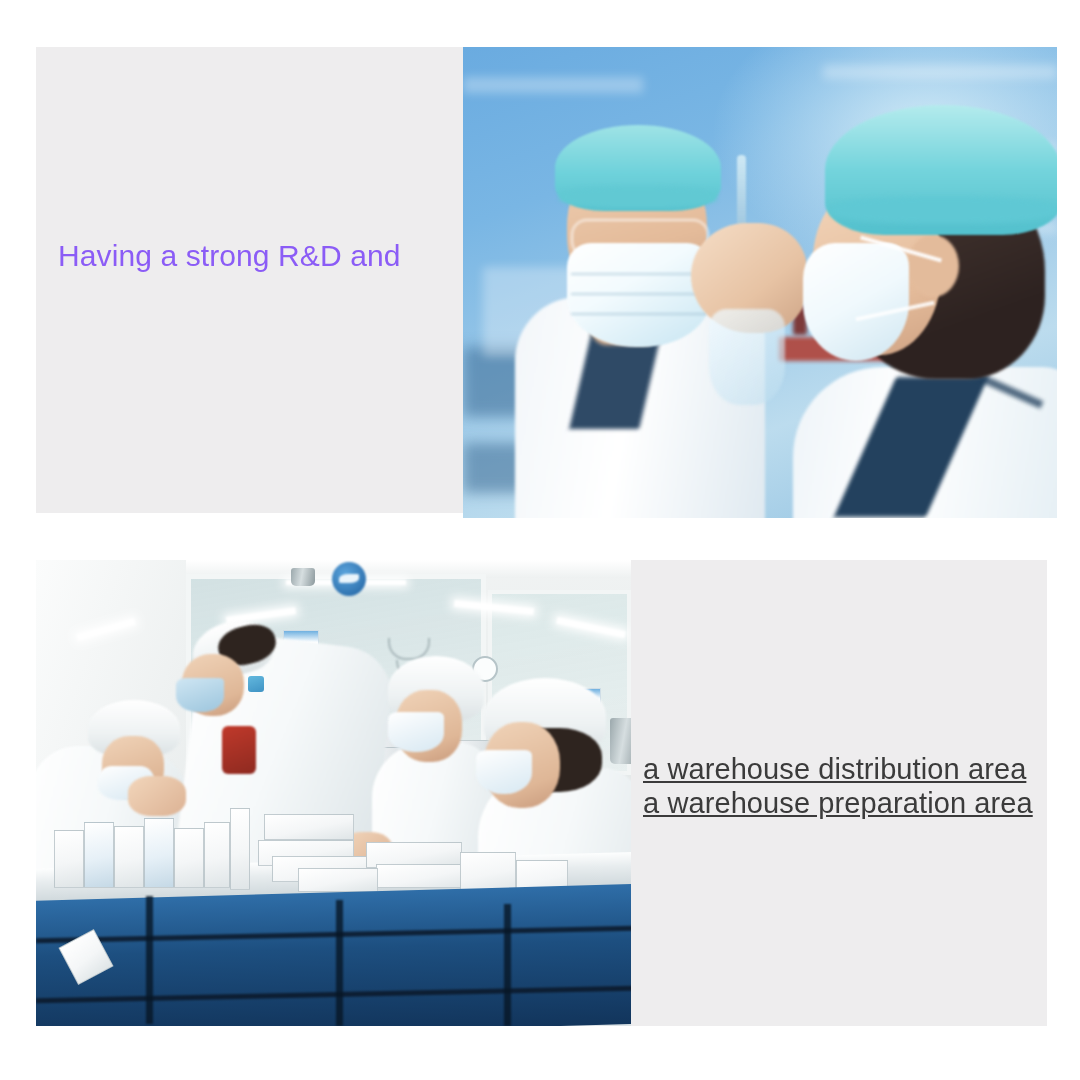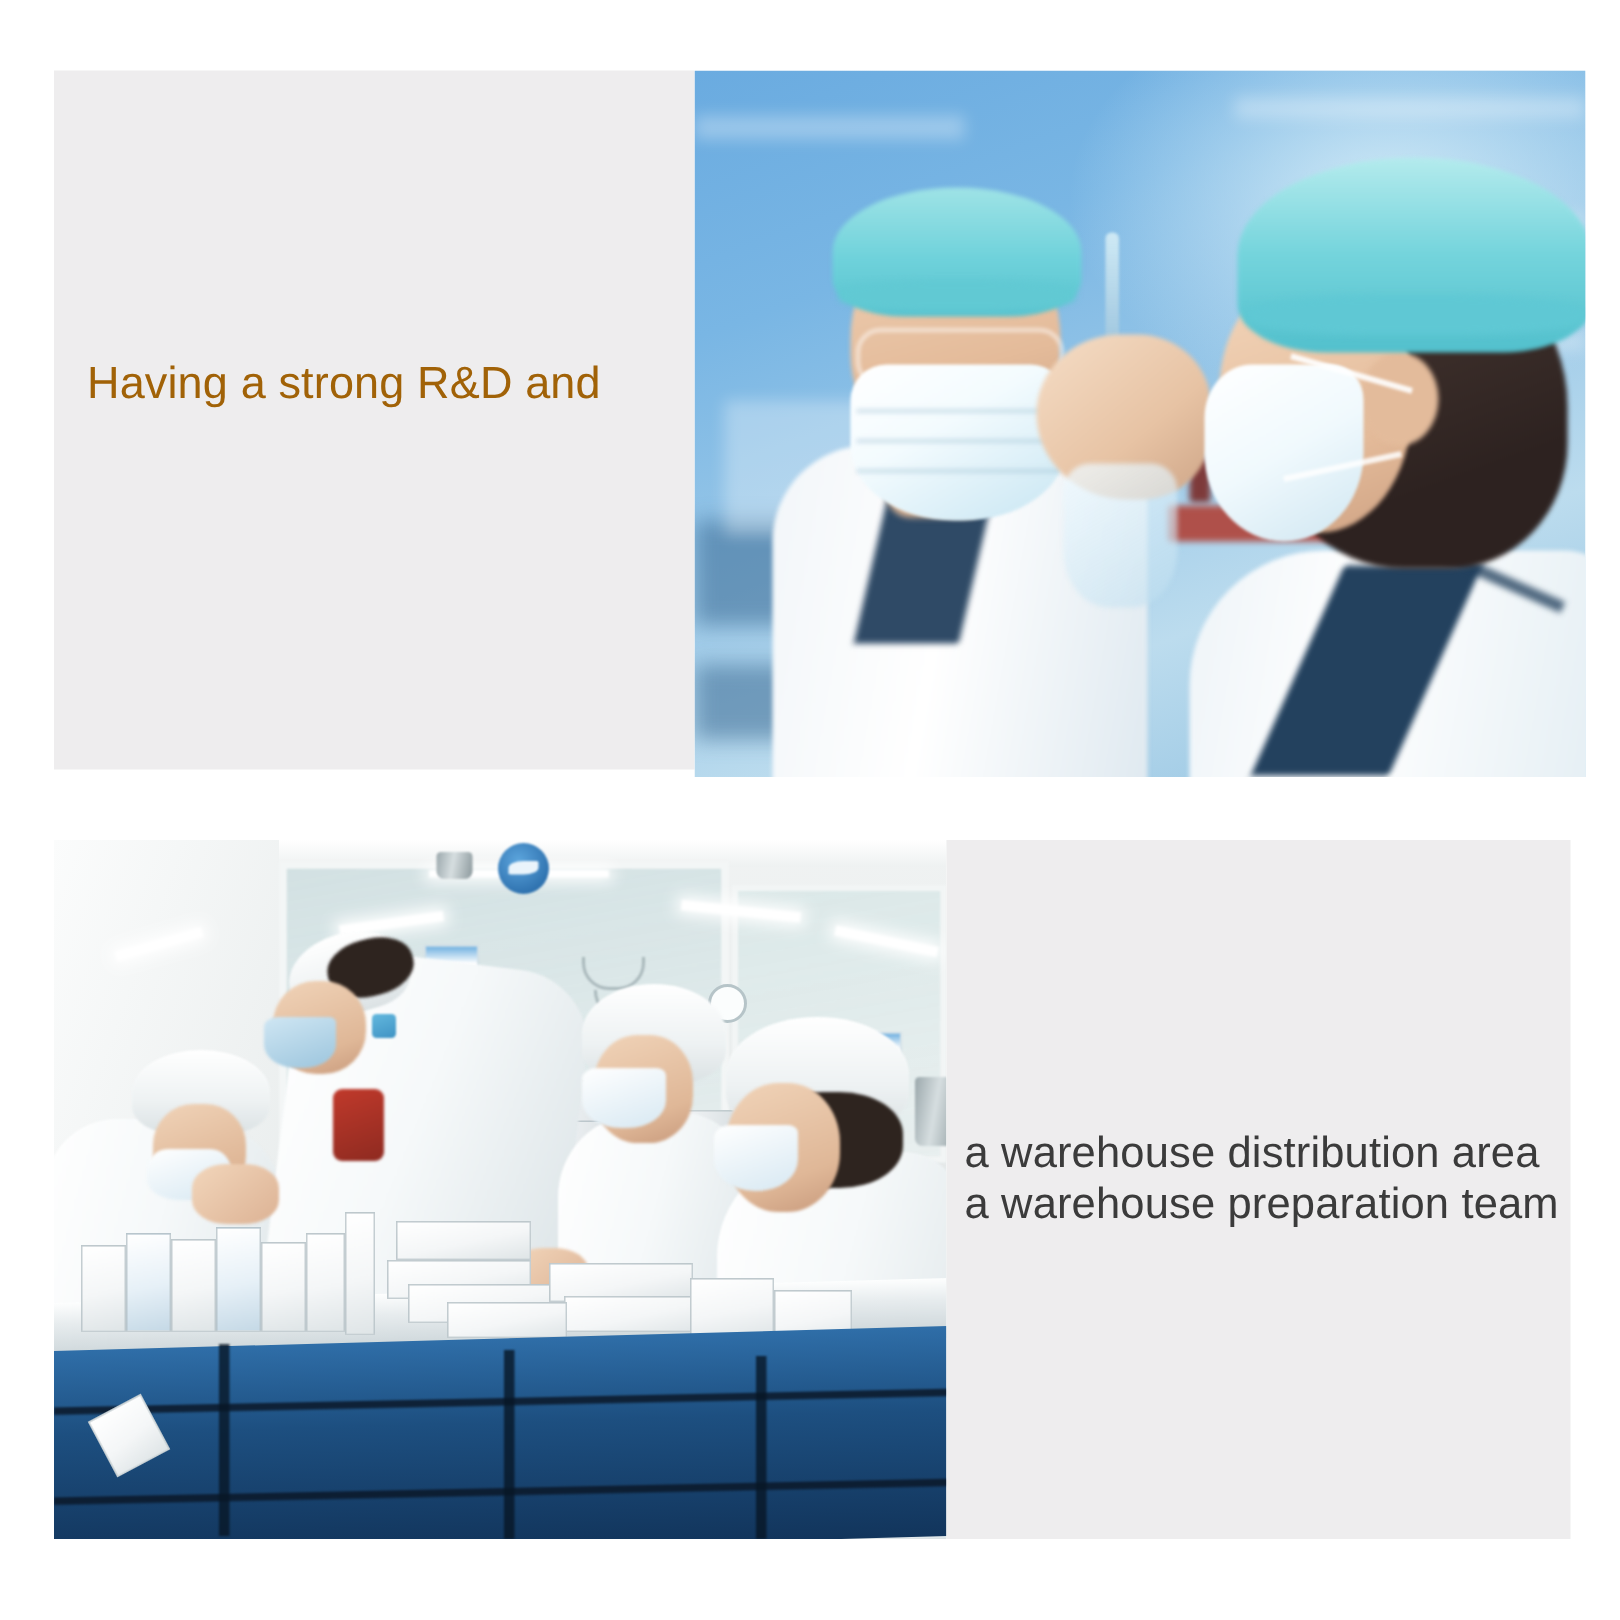--- a/index.html
+++ b/index.html
@@ -41,21 +41,21 @@
     top: 0;
     width: 594px;
     height: 471px;
     overflow: hidden;
   }
   #panel-top .caption-text {
     position: absolute;
     left: 22px;
     top: 190px;
     width: 400px;
-    color: #a16207;
+    color: #8b5cf6;
     font-size: 30px;
     line-height: 38px;
     letter-spacing: 0.1px;
     font-weight: 400;
   }
 
   
   #panel-bottom {
     left: 36px;
     top: 560px;
@@ -81,20 +81,21 @@
   #panel-bottom .caption-text {
     position: absolute;
     left: 12px;
     top: 192px;
     width: 404px;
     color: #3b3b3b;
     font-size: 29px;
     line-height: 34px;
     letter-spacing: 0.1px;
     font-weight: 400;
+    text-decoration: underline;
   }
   .caption-line { display: block; white-space: nowrap; }
 
   
   .lab-scene {
     position: absolute;
     inset: 0;
     background:
       radial-gradient(ellipse 60% 50% at 78% 18%, #cfe9f6 0%, rgba(207,233,246,0) 60%),
       linear-gradient(160deg, #6aabe0 0%, #79b6e4 26%, #9cc9e8 52%, #bcdcee 72%, #8fc0e0 100%);
@@ -664,16 +665,16 @@
       <div class="wh-table-leg" style="left:110px;top:336px;height:128px;"></div>
       <div class="wh-table-leg" style="left:300px;top:340px;height:126px;"></div>
       <div class="wh-table-leg" style="left:468px;top:344px;height:122px;"></div>
       <div class="wh-box" style="left:30px;top:376px;width:40px;height:42px;transform:rotate(-28deg);"></div>
     </div>
   </div>
 
   <div class="caption-box">
     <div class="caption-text">
       <span class="caption-line">a warehouse distribution area</span>
-      <span class="caption-line">a warehouse preparation team</span>
+      <span class="caption-line">a warehouse preparation area</span>
     </div>
   </div>
 </div>
 
 </body></html>

